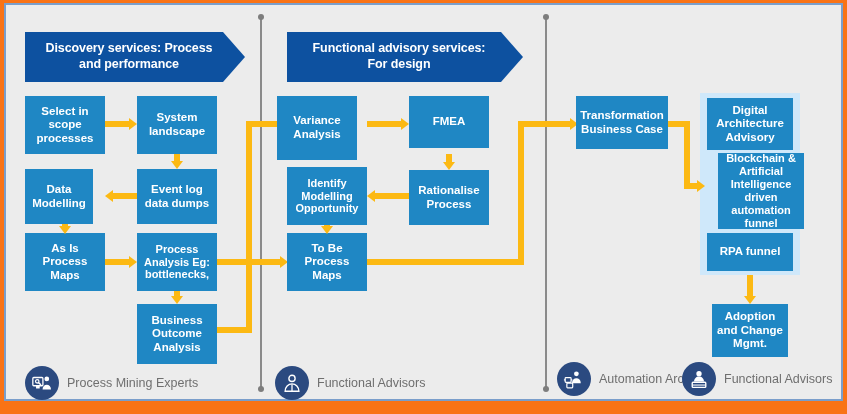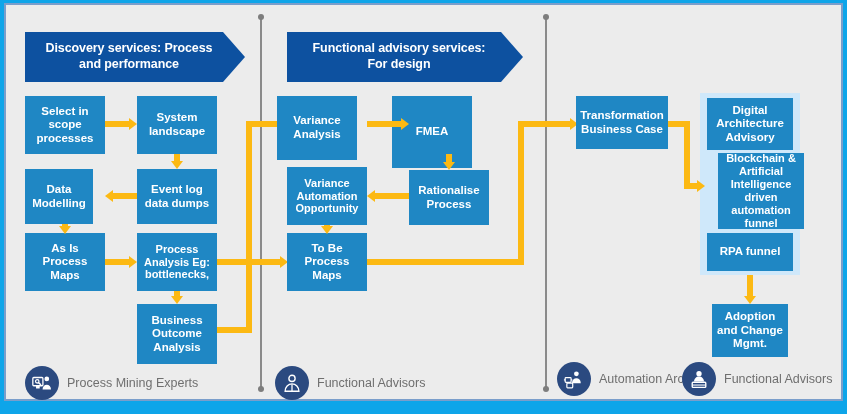--- a/index.html
+++ b/index.html
@@ -2,21 +2,21 @@
 <html><head>
 <meta charset="utf-8">
 <title>Process Transformation Services Diagram</title>
 <style>
   html,body{margin:0;padding:0;background:#ffffff;}
   body{font-family:"Liberation Sans","DejaVu Sans",sans-serif;}
 
   #canvas{
     position:relative;
     width:847px;height:414px;
-    background:#0ea5e9;
+    background:#f97316;
     overflow:hidden;
   }
 
   
   #frame{
     position:absolute;
     left:4px;top:3px;
     width:839px;height:398px;
     background:#ececec;
     border:2px solid #7a9ecb;
@@ -184,23 +184,23 @@
     <div class="conn" style="left:211px;top:254px;width:63px;height:6px;"></div>
     <div class="arrow right" style="left:274px;top:251px;"></div>
 
     <div class="conn" style="left:211px;top:322px;width:35px;height:6px;"></div>
     <div class="conn" style="left:240px;top:116px;width:6px;height:212px;"></div>
     <div class="conn" style="left:240px;top:116px;width:34px;height:6px;"></div>
     <div class="arrow right" style="left:274px;top:113px;"></div>
 
     <div class="box" style="left:271px;top:91px;width:80px;height:64px;">Variance Analysis</div>
 
-    <div class="box" style="left:386px;top:91px;width:80px;height:72px;">FMEA</div>
-
-    <div class="box small" style="left:281px;top:162px;width:80px;height:58px;">Variance Automation Opportunity</div>
+    <div class="box" style="left:403px;top:91px;width:80px;height:52px;">FMEA</div>
+
+    <div class="box small" style="left:281px;top:162px;width:80px;height:58px;">Identify Modelling Opportunity</div>
 
     <div class="box" style="left:403px;top:165px;width:80px;height:55px;">Rationalise Process</div>
 
     <div class="box" style="left:281px;top:228px;width:80px;height:58px;">To Be Process Maps</div>
 
     <div class="conn" style="left:361px;top:116px;width:34px;height:6px;"></div>
     <div class="arrow right" style="left:395px;top:113px;"></div>
 
     <div class="conn" style="left:440px;top:149px;width:6px;height:9px;"></div>
     <div class="arrow down" style="left:437px;top:157px;"></div>

